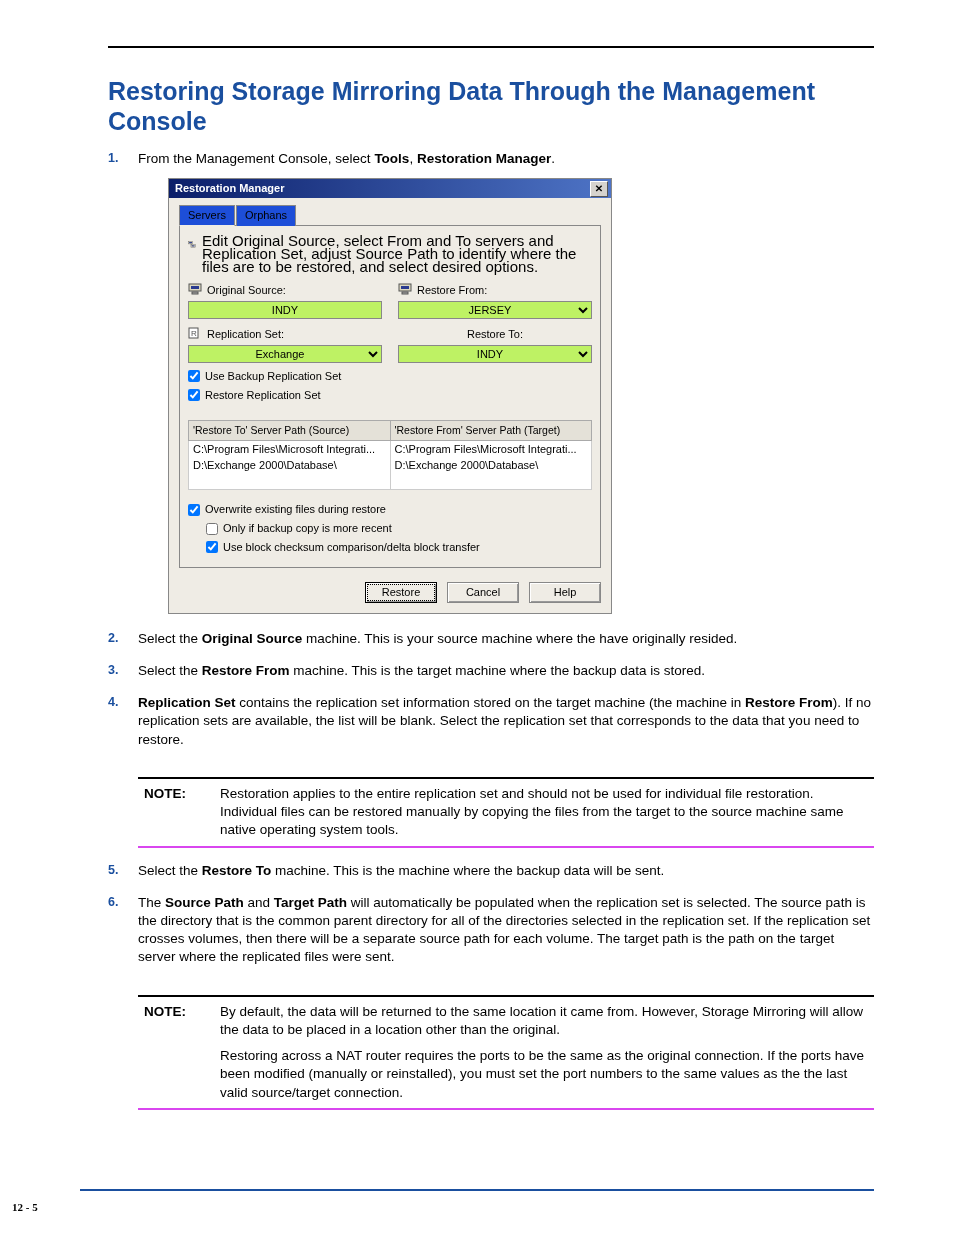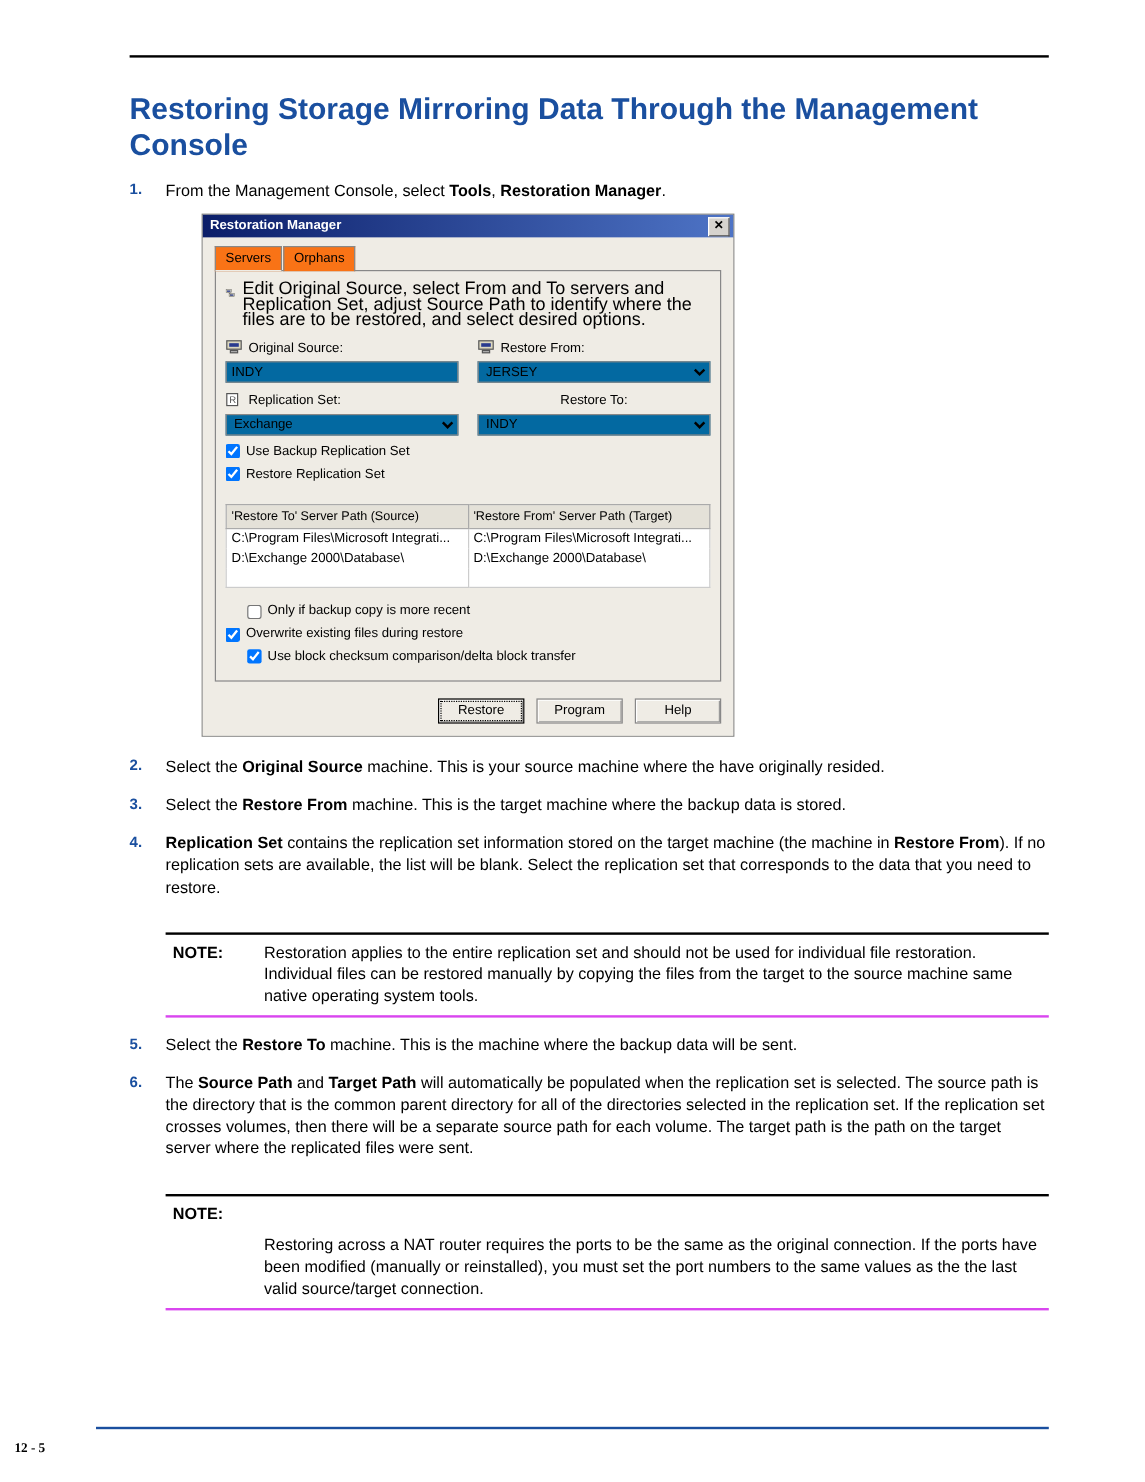--- a/index.html
+++ b/index.html
@@ -89,21 +89,21 @@
     padding: 6px 10px 10px 10px;
   }
   .tabs {
     display: flex;
     gap: 0;
     margin-bottom: 0;
   }
   .tab {
     border: 1px solid #888;
     border-bottom: none;
-    background: #f97316;
+    background: #1d4ed8;
     padding: 2px 8px;
     font-size: 11px;
     margin-right: 1px;
     position: relative;
     top: 1px;
   }
   .tab.active { border-bottom: 1px solid #efece5; z-index: 2; }
   .tabbody {
     border: 1px solid #888;
     padding: 8px;
@@ -126,24 +126,25 @@
     display: flex; align-items: flex-start; gap: 5px;
     margin-bottom: 3px;
     font-size: 11px;
   }
   .flabel .micon { flex-shrink: 0; }
   .fvalue, select.fvalue {
     width: 100%;
     box-sizing: border-box;
     height: 18px;
     border: 1px solid #888;
-    background: #0369a1;
+    background: #bef264;
     font-family: inherit;
     font-size: 11px;
     padding: 1px 4px;
+    text-align: center;
   }
   select.fvalue { padding: 0 0 0 2px; }
   .checks { margin-top: 6px; }
   .chk {
     display: flex; align-items: center; gap: 5px;
     font-size: 11px;
     margin-bottom: 4px;
   }
   .chk input { margin:0; width:12px; height:12px; }
   .pathtable {
@@ -334,38 +335,38 @@
                   <td>D:\Exchange 2000\Database\</td>
                 </tr>
                 <tr>
                       <td></td>
                       <td></td>
                     </tr>
               </tbody>
                 </table>
 
               <div class="opts">
+                <label class="chk">
+                  <input type="checkbox" checked="" style="">
+                  <span>Overwrite existing files during restore</span>
+                </label>
                 <label class="chk indent">
                   <input type="checkbox" style="">
                   <span>Only if backup copy is more recent</span>
-                </label>
-                <label class="chk">
-                  <input type="checkbox" checked="" style="">
-                  <span>Overwrite existing files during restore</span>
                 </label>
                 <label class="chk indent">
                   <input type="checkbox" checked="" style="">
                   <span>Use block checksum comparison/delta block transfer</span>
                 </label>
               </div>
             </div>
 
             <div class="btnrow">
               <button class="winbtn default">Restore</button>
-              <button class="winbtn">Program</button>
+              <button class="winbtn">Cancel</button>
               <button class="winbtn">Help</button>
             </div>
           </div>
         </div>
       </div>
     </li>
 
     <li class="step">
       <span>Select the </span><b>Original Source</b><span> machine.  This is your source machine where the have originally resided.</span>
     </li>
@@ -388,20 +389,21 @@
     <li class="step">
       <span>Select the </span><b>Restore To</b><span> machine.  This is the machine where the backup data will be sent.</span>
     </li>
 
     <li class="step">
       <span>The </span><b>Source Path</b><span> and </span><b>Target Path</b><span> will automatically be populated when the replication set is selected.  The source path is the directory that is the common parent directory for all of the directories selected in the replication set.  If the replication set crosses volumes, then there will be a separate source path for each volume. The target path is the path on the target server where the replicated files were sent.</span>
 
       <div class="notebox" style="margin-left:0">
         <div class="note-row">
           <div class="note-label">NOTE:</div>
+          <div class="note-text">By default, the data will be returned to the same location it came from. However, Storage Mirroring will allow the data to be placed in a location other than the original.</div>
         </div>
         <div class="note-row">
           <div class="note-label"></div>
           <div class="note-text">Restoring across a NAT router requires the ports to be the same as the original connection. If the ports have been modified (manually or reinstalled), you must set the port numbers to the same values as the the last valid source/target connection.</div>
         </div>
       </div>
     </li>
   </ol>
 
   <div class="bottom-rule"></div>

